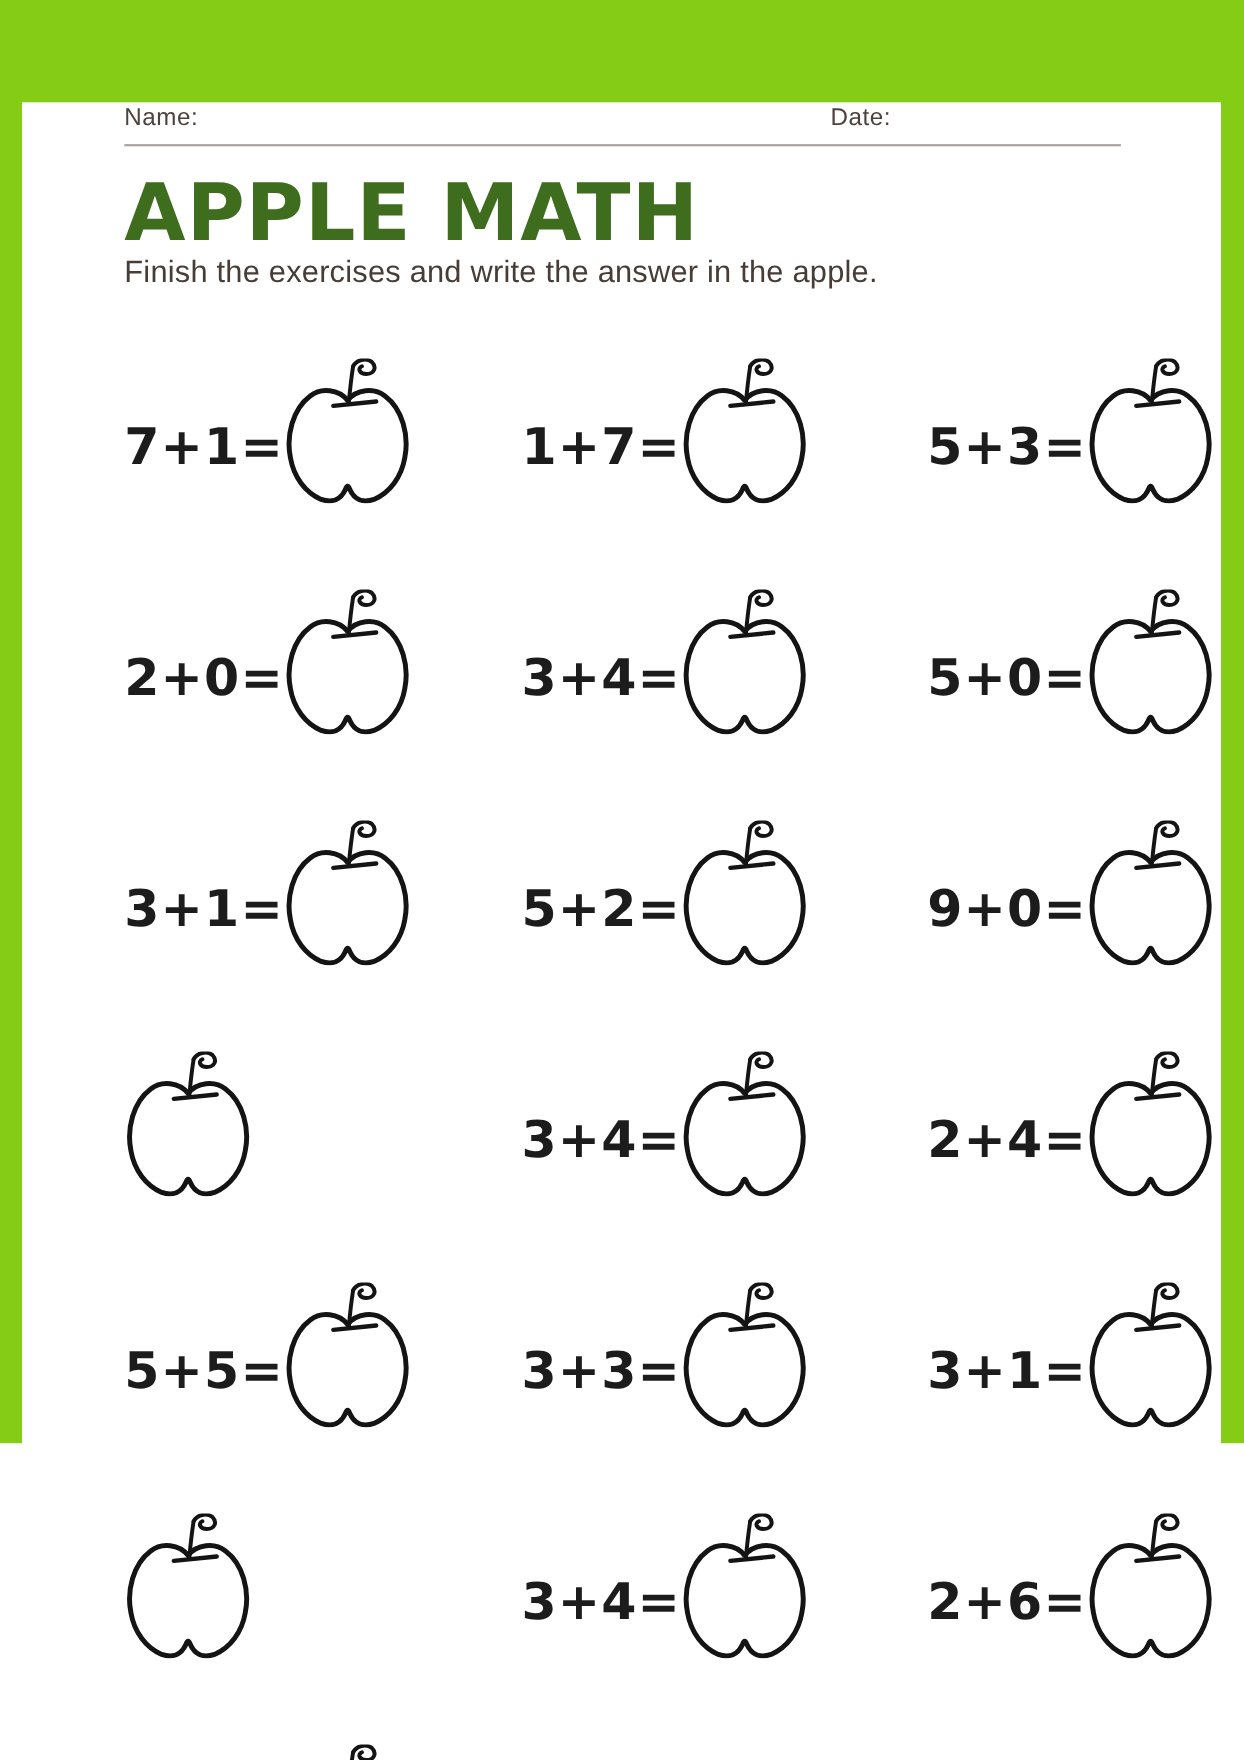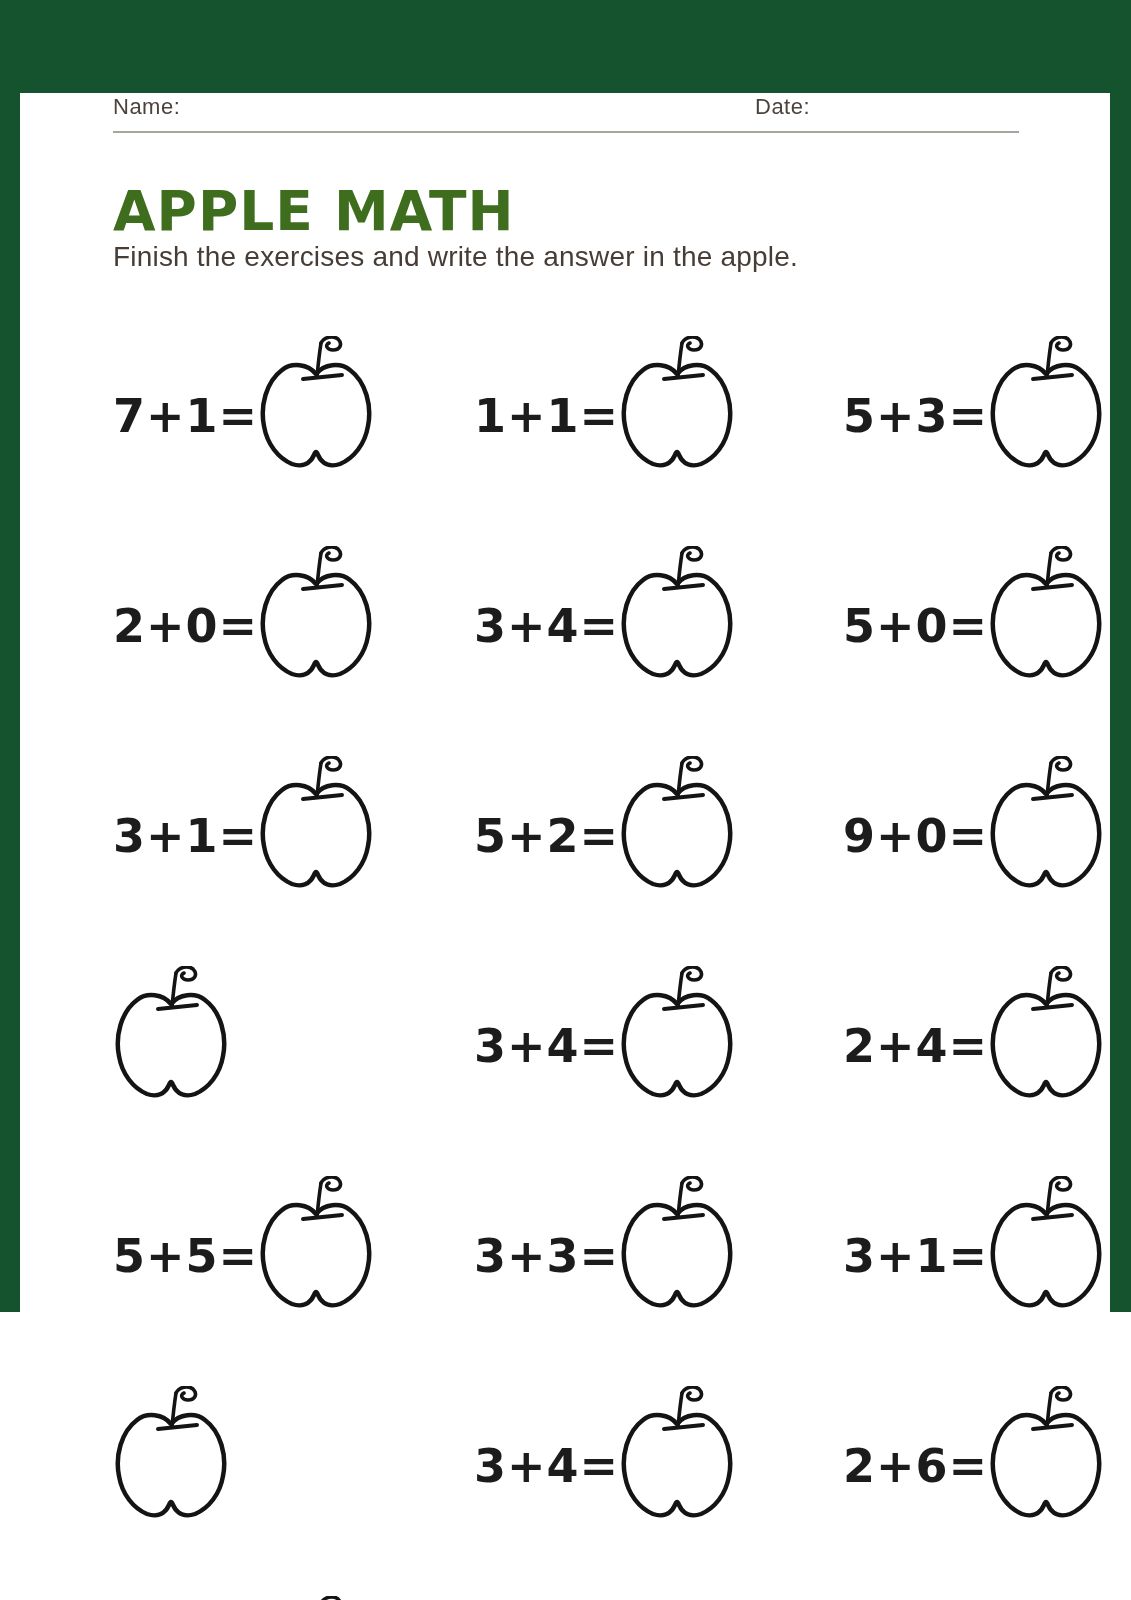--- a/index.html
+++ b/index.html
@@ -5,43 +5,43 @@
   html, body { margin: 0; padding: 0; }
   body {
     width: 1131px; height: 1600px;
     font-family: "Liberation Sans", "DejaVu Sans", sans-serif;
     background: #ffffff;
     overflow: hidden;
   }
   .page-frame {
     box-sizing: border-box;
     width: 1131px; height: 1312px;
-    background: #14532d;
+    background: #84cc16;
     padding: 25px 21px 30px 20px;
   }
   .page {
     box-sizing: border-box;
     width: 100%; height: 100%;
     background: #ffffff;
     padding: 0 91px 0 93px;
   }
   .header-row {
     position: relative;
     margin-top: 68px;
     padding-bottom: 9px;
     border-bottom: 2px solid #aaa49e;
     font-size: 22px;
     line-height: 1.3;
     color: #4d423c;
     letter-spacing: 0.5px;
   }
   .date-label { position: absolute; left: 642px; top: 0; }
   .title {
-    margin-top: 51px;
-    font-size: 55px;
+    margin-top: 24px;
+    font-size: 72px;
     line-height: 1.0;
     font-weight: bold;
     letter-spacing: 1px;
     color: #3e6d1e;
     font-family: "DejaVu Sans", "Liberation Sans", sans-serif;
   }
   .subtitle {
     margin-top: 0;
     font-size: 28px;
     line-height: 1.3;
@@ -105,21 +105,21 @@
 
     <div class="problem-grid">
 
       <div class="cell">
         <span class="prob">7+1=</span>
         <svg class="apple">
             <use href="#apple-doodle"></use>
           </svg>
       </div>
       <div class="cell">
-        <span class="prob">1+1=</span>
+        <span class="prob">1+7=</span>
         <svg class="apple">
             <use href="#apple-doodle"></use>
           </svg>
       </div>
       <div class="cell">
         <span class="prob">5+3=</span>
         <svg class="apple">
             <use href="#apple-doodle"></use>
           </svg>
       </div>

